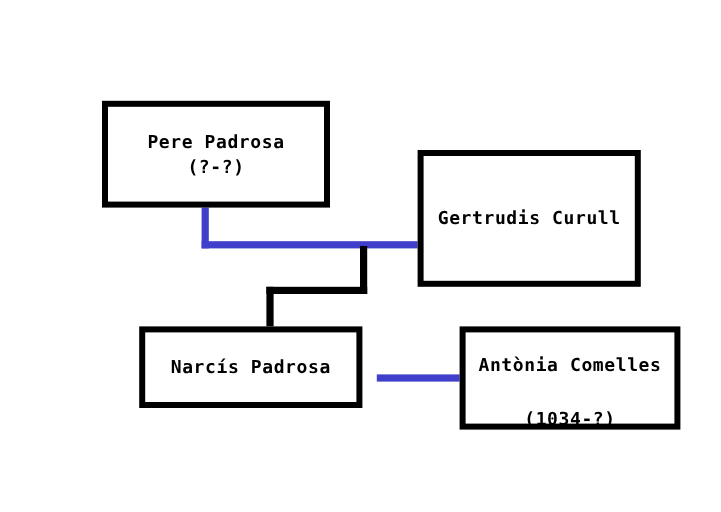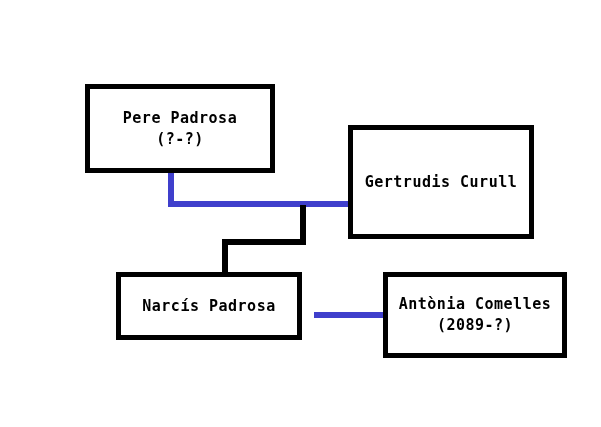--- a/index.html
+++ b/index.html
@@ -38,21 +38,21 @@
     position: absolute;
     z-index: 1;
   }
   .conn.blue { background: #3f3fcc; }
   .conn.black { background: #000000; }
 
   
   #box-pere      { left: 85px;  top: 84px;  width: 190px; height: 89px; }
   #box-gertrudis { left: 348px; top: 84px;  width: 186px; height: 114px; margin-top: 41px; }
   #box-narcis    { left: 116px; top: 272px; width: 186px; height: 68px; }
-  #box-antonia   { left: 383px; top: 272px; width: 184px; height: 86px; justify-content: flex-start; padding-top: 17px; }
+  #box-antonia   { left: 383px; top: 272px; width: 184px; height: 86px; justify-content: flex-start; padding-top: 17px; gap: 24px; }
 
   
   #marr1-left   { left: 168px; top: 171px; width: 6px;   height: 36px; }
   #marr1-right  { left: 437px; top: 171px; width: 6px;   height: 36px; }
   #marr1-bar    { left: 168px; top: 201px; width: 275px; height: 6px; }
 
   
   #desc-v1      { left: 300px; top: 205px; width: 6px;   height: 40px; }
   #desc-h       { left: 222px; top: 239px; width: 84px;  height: 6px; }
   #desc-v2      { left: 222px; top: 239px; width: 6px;   height: 35px; }
@@ -83,16 +83,16 @@
   <div class="node" id="box-gertrudis">
     <div class="line">Gertrudis Curull</div>
   </div>
 
   <div class="node" id="box-narcis">
     <div class="line">Narcís Padrosa</div>
   </div>
 
   <div class="node" id="box-antonia">
     <div class="line">Antònia Comelles</div>
-    <div class="line">(2089-?)</div>
+    <div class="line">(1034-?)</div>
   </div>
 
 </div>
 
 </body></html>

